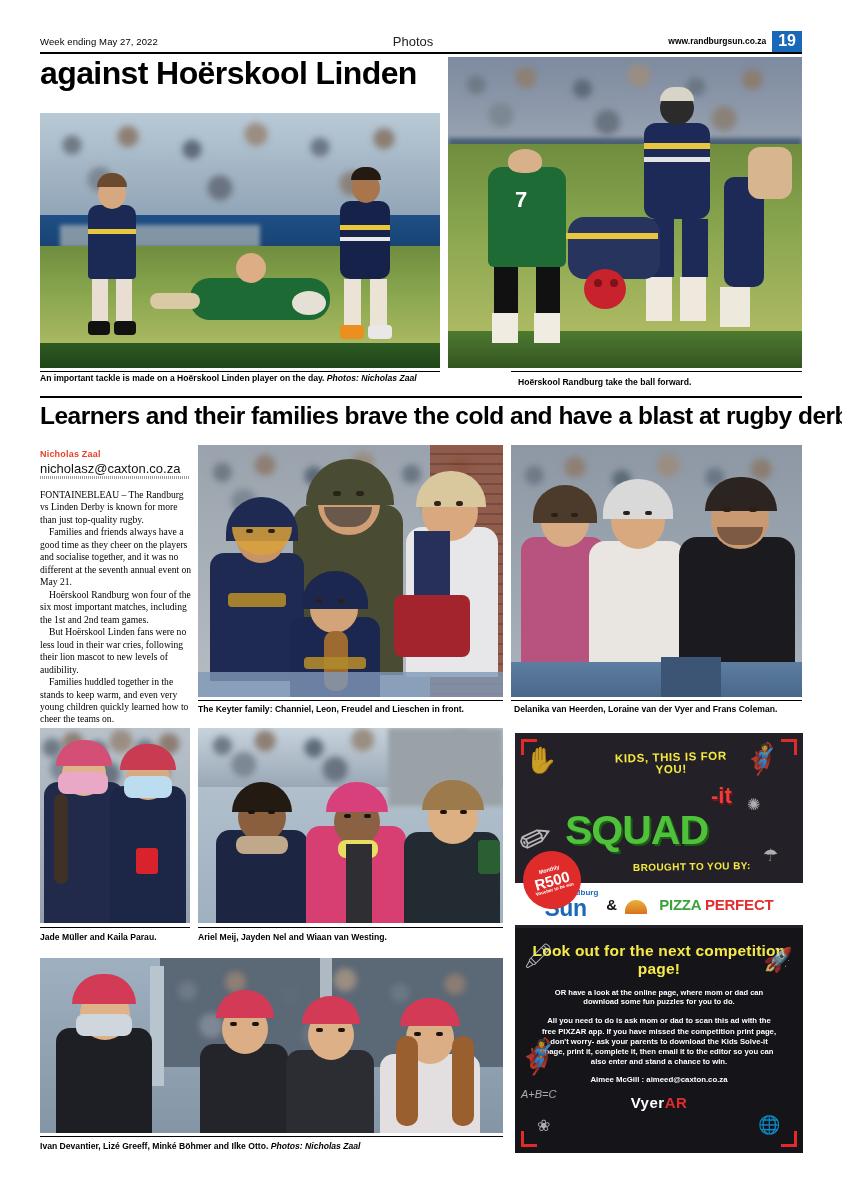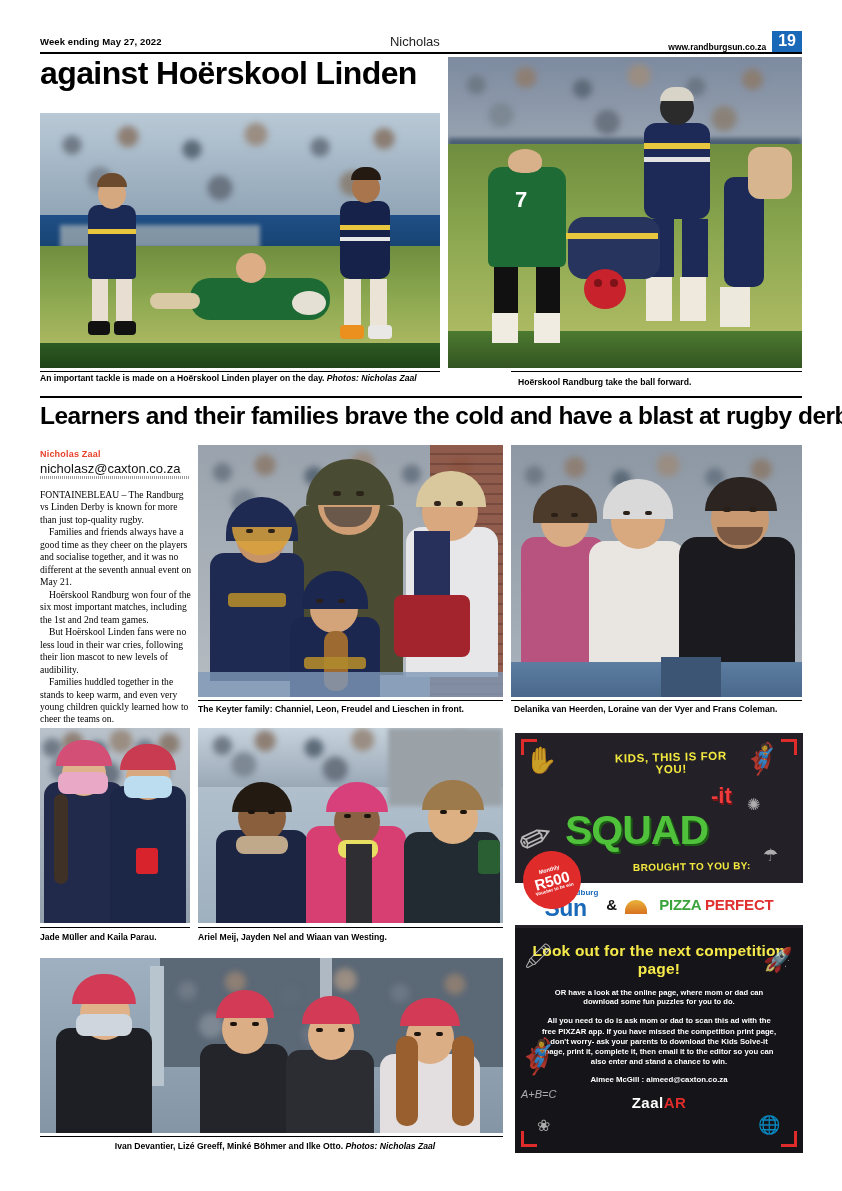--- a/index.html
+++ b/index.html
@@ -10,23 +10,23 @@
     position: relative;
     overflow: hidden;
   }
   .page { position: relative; width: 842px; height: 1191px; padding: 0; }
 
   
   .masthead {
     position: absolute; left: 40px; top: 30px; width: 762px; height: 22px;
     display: flex; align-items: center; justify-content: space-between;
   }
-  .masthead-date { font-size: 9.5px; font-weight: bold; color: #000; letter-spacing: .1px; }
+  .masthead-date { font-size: 9.5px; font-weight: normal; color: #000; letter-spacing: .1px; }
   .masthead-section { font-size: 13px; color: #222; font-family: "Liberation Sans", sans-serif; font-weight: 400; }
-  .masthead-right { display: flex; align-items: flex-end; gap: 6px; }
+  .masthead-right { display: flex; align-items: center; gap: 6px; }
   .masthead-url { font-size: 8.5px; font-weight: bold; color: #000; }
   .page-badge {
     background: #1a69b8; color: #fff; font-size: 16px; font-weight: bold;
     padding: 2px 6px 3px 6px; line-height: 1; min-width: 22px; text-align: center;
     font-family: "Liberation Sans", sans-serif;
   }
   .rule-top {
     position: absolute; left: 40px; top: 52px; width: 762px; height: 2px; background: #000;
   }
 
@@ -192,21 +192,21 @@
   .grass { position:absolute; left:0; right:0; bottom:0;
     background: linear-gradient(#6f8d3e,#8aa74f 40%,#b9c06a); }
 </style>
 </head>
 <body>
 
 <div class="page">
 
   <div class="masthead">
     <div class="masthead-date">Week ending May 27, 2022</div>
-    <div class="masthead-section">Nicholas</div>
+    <div class="masthead-section">Photos</div>
     <div class="masthead-right">
       <span class="masthead-url">www.randburgsun.co.za</span>
       <span class="page-badge">19</span>
     </div>
   </div>
   <div class="rule-top"></div>
 
   <div class="headline-main">against Hoërskool Linden</div>
 
   <div class="photo" id="photo-tackle">
@@ -445,21 +445,21 @@
 
     <div class="ph-layer" style="left:340px;top:96px;width:100px;height:79px;background:#e3dfe0;border-radius:14px 14px 0 0;"></div>
     <div class="ph-layer" style="left:366px;top:54px;width:48px;height:52px;background:#dcae86;border-radius:50%;"></div>
     <div class="ph-layer" style="left:360px;top:40px;width:60px;height:28px;background:#d23a55;border-radius:28px 28px 0 0;"></div>
     <div class="ph-layer" style="left:356px;top:78px;width:22px;height:90px;background:#9a5f2e;border-radius:10px;"></div>
     <div class="ph-layer" style="left:412px;top:78px;width:22px;height:90px;background:#9a5f2e;border-radius:10px;"></div>
     <div class="ph-layer" style="left:374px;top:74px;width:7px;height:4px;background:#1b130d;border-radius:3px;"></div>
     <div class="ph-layer" style="left:396px;top:74px;width:7px;height:4px;background:#1b130d;border-radius:3px;"></div>
   </div>
   <div class="capline" style="left:40px;top:1136px;width:463px;"></div>
-  <div class="caption" style="left:40px;top:1141px;width:470px;text-align:center;">
+  <div class="caption" style="left:40px;top:1141px;width:470px;">
     <span>Ivan Devantier, Lizé Greeff, Minké Böhmer and Ilke Otto.</span>
     <i>Photos: Nicholas Zaal</i>
   </div>
 
   <div id="ad">
     <div class="ad-top">
       <div class="ad-corner c-tl"></div>
       <div class="ad-corner c-tr"></div>
       <div class="ad-doodle" style="left:232px;top:62px;font-size:16px;color:#ddd;">✺</div>
       <div class="ad-doodle" style="left:10px;top:12px;font-size:26px;color:#e6e6e6;">✋</div>
@@ -492,17 +492,17 @@
       <div class="ad-doodle" style="left:8px;top:14px;font-size:24px;color:#e8e8e8;">🖍</div>
       <div class="ad-doodle" style="right:10px;top:18px;font-size:24px;color:#e8e8e8;">🚀</div>
       <div class="ad-doodle" style="left:2px;top:108px;font-size:34px;">🦸‍♀️</div>
       <div class="ad-doodle" style="left:6px;top:160px;font-size:11px;color:#ddd;font-style:italic;">A+B=C</div>
       <div class="ad-doodle" style="left:22px;top:188px;font-size:16px;color:#ddd;">❀</div>
       <div class="ad-doodle" style="right:22px;top:186px;font-size:18px;color:#ddd;">🌐</div>
       <div class="ad-look">Look out for the next competition page!</div>
       <div class="ad-sub">OR have a look at the online page, where mom or dad can download some fun puzzles for you to do.</div>
       <div class="ad-body">All you need to do is ask mom or dad to scan this ad with the free PIXZAR app. If you have missed the competition print page, don't worry- ask your parents to download the Kids Solve-it page, print it, complete it, then email it to the editor so you can also enter and stand a chance to win.</div>
       <div class="ad-email">Aimee McGill : aimeed@caxton.co.za</div>
-      <div class="ad-pixz"><span class="w">Zaal</span><span class="r">AR</span></div>
+      <div class="ad-pixz"><span class="w">Vyer</span><span class="r">AR</span></div>
     </div>
   </div>
 
 </div>
 
 </body></html>

